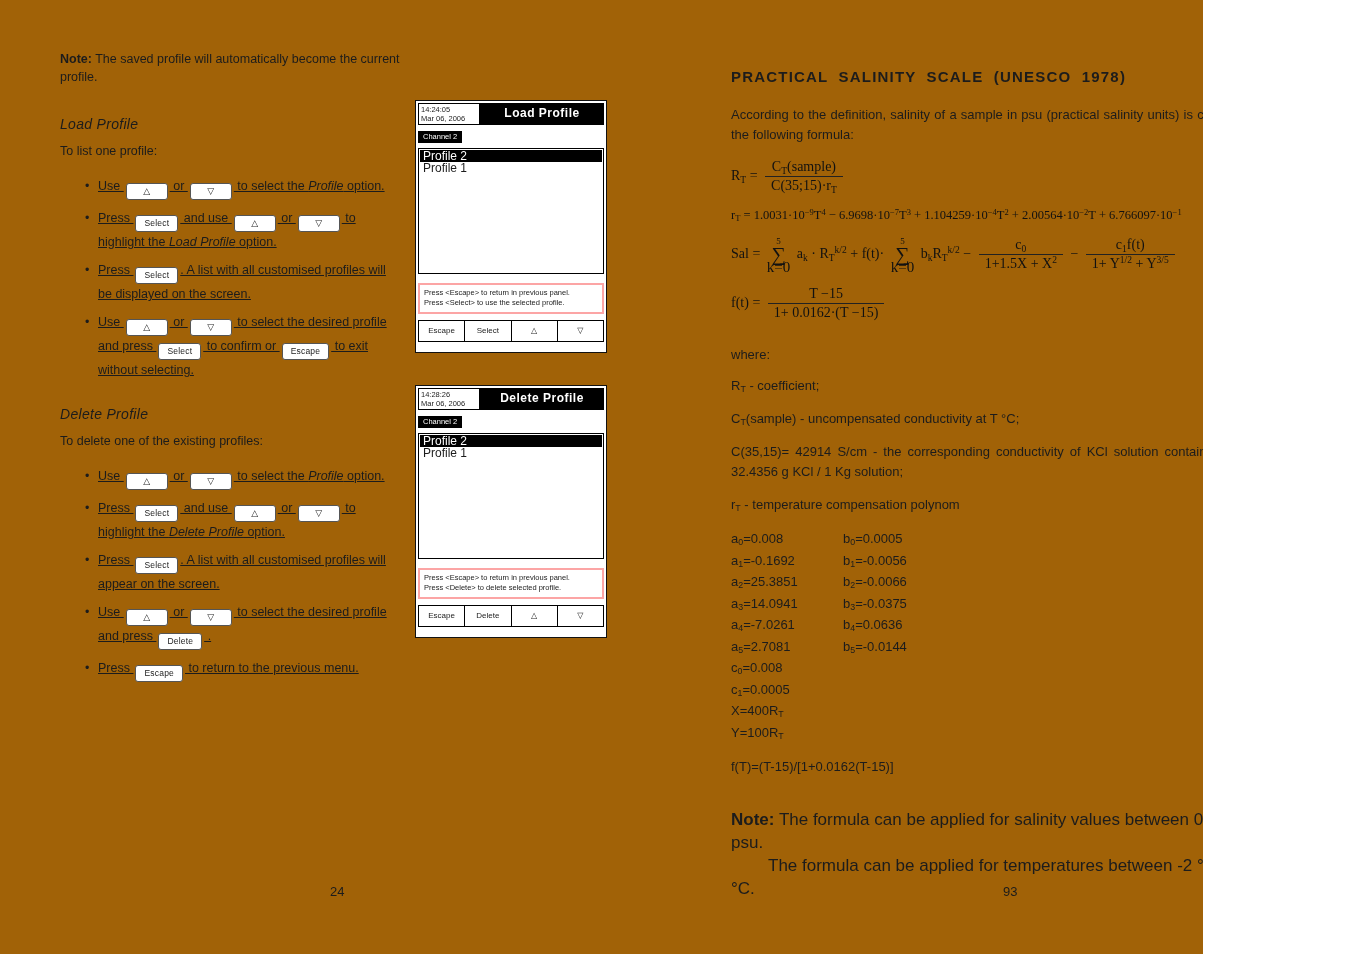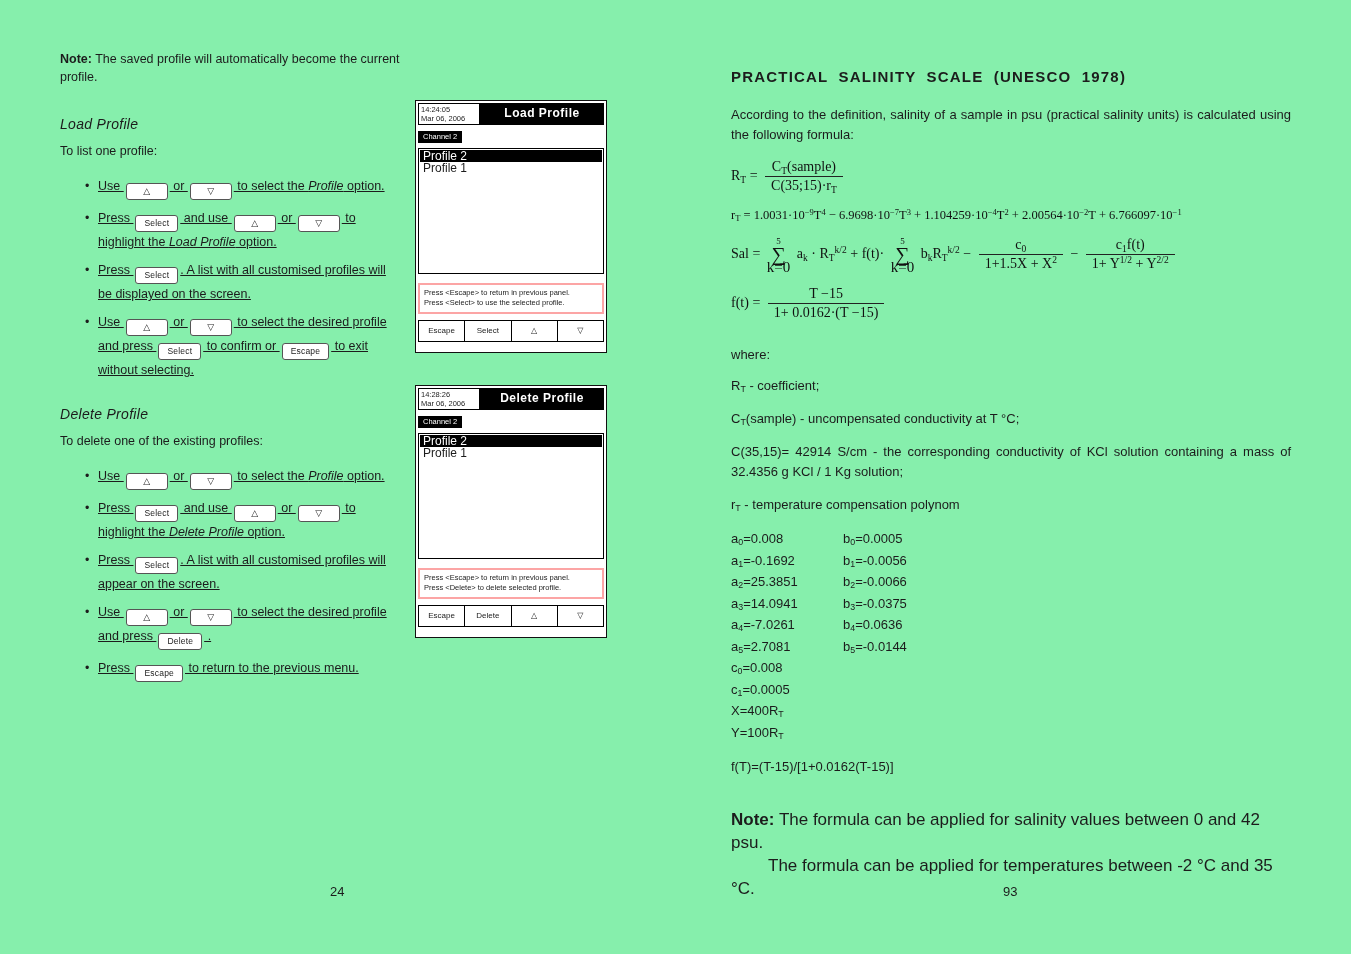--- a/index.html
+++ b/index.html
@@ -1,17 +1,17 @@
 <!DOCTYPE html>
 <html><head>
 <meta charset="utf-8">
 <style>
   html,body{margin:0;padding:0;background:#fff;}
   body{font-family:"Liberation Sans",sans-serif;color:#1c1c1c;}
-  .sheet{position:relative;width:1351px;height:954px;background:#86efac;overflow:hidden;}
+  .sheet{position:relative;width:1203px;height:954px;background:#a16207;overflow:hidden;}
 
   
   .col-left{position:absolute;left:60px;top:50px;width:348px;}
   .note-par{font-size:12.5px;line-height:18px;margin:0 0 30px;}
   .note-par b{font-weight:bold;}
   .sec-heading{font-style:italic;font-weight:500;font-size:14px;margin:0 0 12px;letter-spacing:.3px;}
   .intro{font-size:12.5px;margin:0 0 12px;}
   ul.bullets{margin:18px;padding:0 0 0 20px;font-size:12.5px;line-height:20px;list-style:none;text-decoration:underline;}
   ul.bullets li{position:relative;margin-bottom:8px;}
   ul.bullets li::before{content:"•";position:absolute;left:-13px;top:0;}
@@ -179,21 +179,21 @@
       </span>
       <span>b<sub>k</sub>R<sub>T</sub><sup>k/2</sup></span>
       <span>−</span>
       <span class="frac">
         <span class="num">c<sub>0</sub></span>
         <span class="den">1+1.5X + X<sup>2</sup></span>
       </span>
       <span>−</span>
       <span class="frac">
         <span class="num">c<sub>1</sub>f(t)</span>
-        <span class="den">1+ Y<sup>1/2</sup> + Y<sup>2/2</sup></span>
+        <span class="den">1+ Y<sup>1/2</sup> + Y<sup>3/5</sup></span>
       </span>
     </div>
 
     <div class="fr">
       <span>f(t) =</span>
       <span class="frac">
         <span class="num">T −15</span>
         <span class="den">1+ 0.0162·(T −15)</span>
       </span>
     </div>

